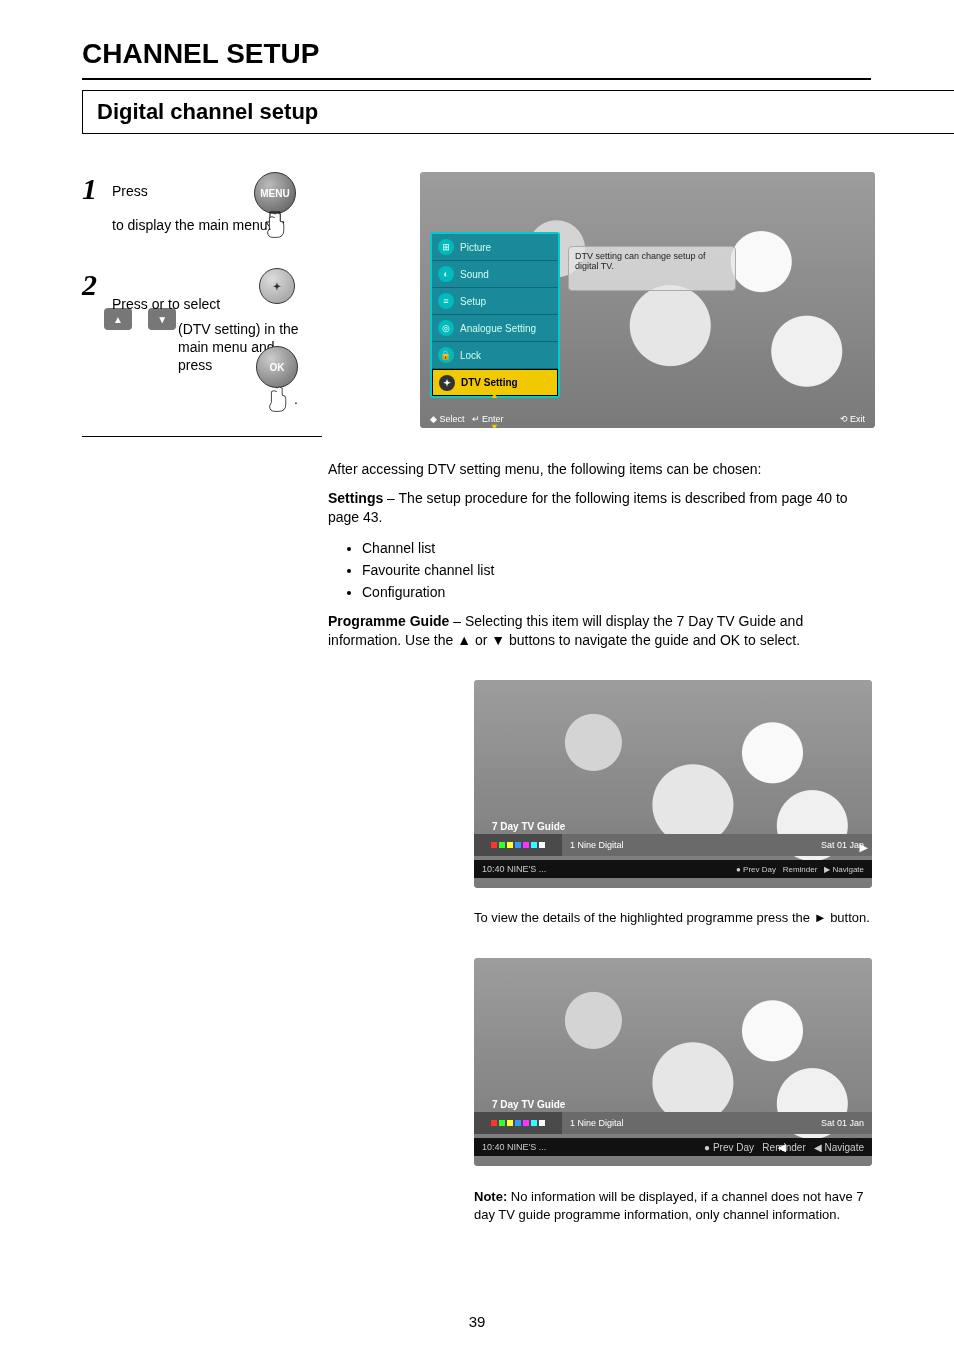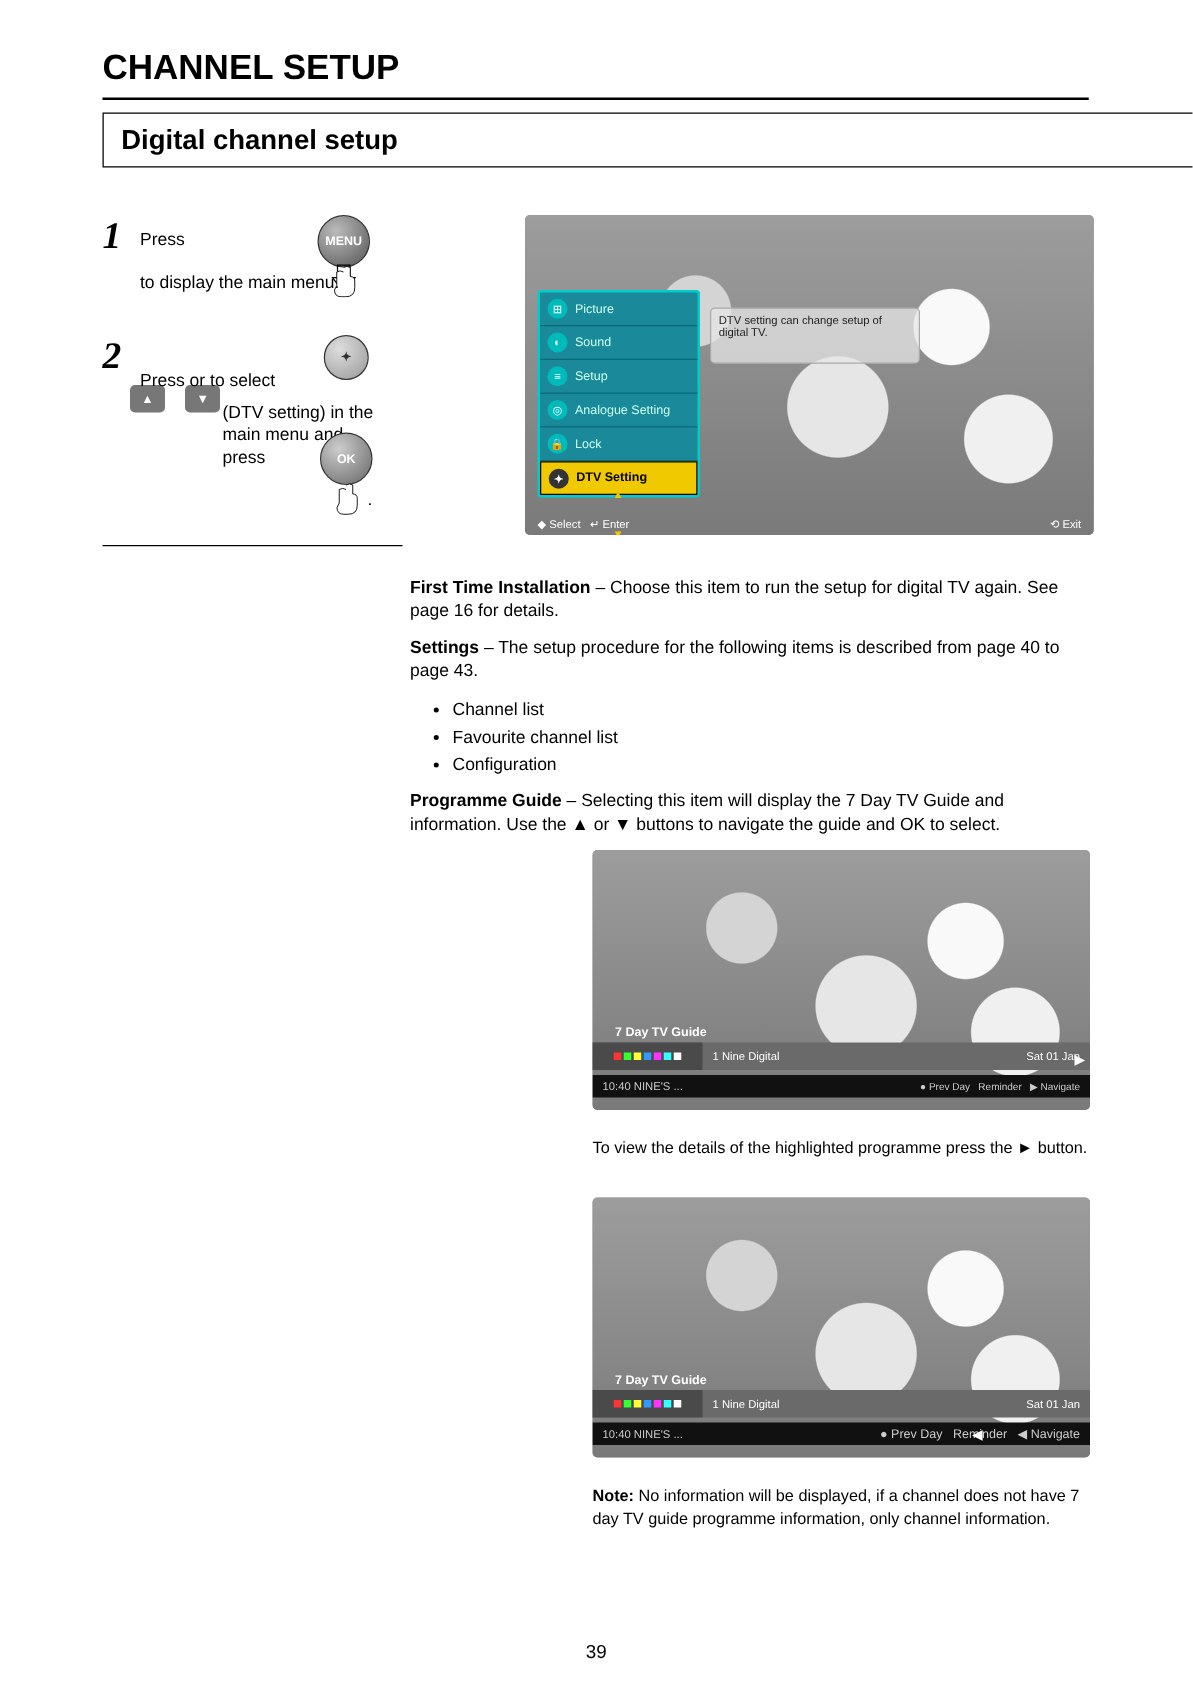--- a/index.html
+++ b/index.html
@@ -325,24 +325,22 @@
       </div>
   </div>
   <span class="s-arrow" style="left:70px; top:218px;">▲</span>
   <span class="s-arrow" style="left:70px; top:250px; color:#f0c900;">▼</span>
   <div class="tooltip">DTV setting can change setup of digital TV.</div>
   <div class="menu-hint left">◆ <span>Select</span>&nbsp;&nbsp;&nbsp;↵ <span>Enter</span></div>
   <div class="menu-hint">⟲ <span>Exit</span></div>
 </div>
 
 <div class="body-col">
-
-  <p>
-    <b>First Time Installation</b> – <span>Choose this item to run the setup for digital TV again. See page 16 for details.</span>
-  </p>
+  <p>After accessing DTV setting menu,  the following items can be chosen:</p>
+
 
   <p>
     <b>Settings</b> – <span>The setup procedure for the following items is described from page 40 to page 43.</span>
   </p>
   <ul class="optlist">
     <li>Channel list</li>
     <li>Favourite channel list</li>
     <li>Configuration</li>
   </ul>
 

